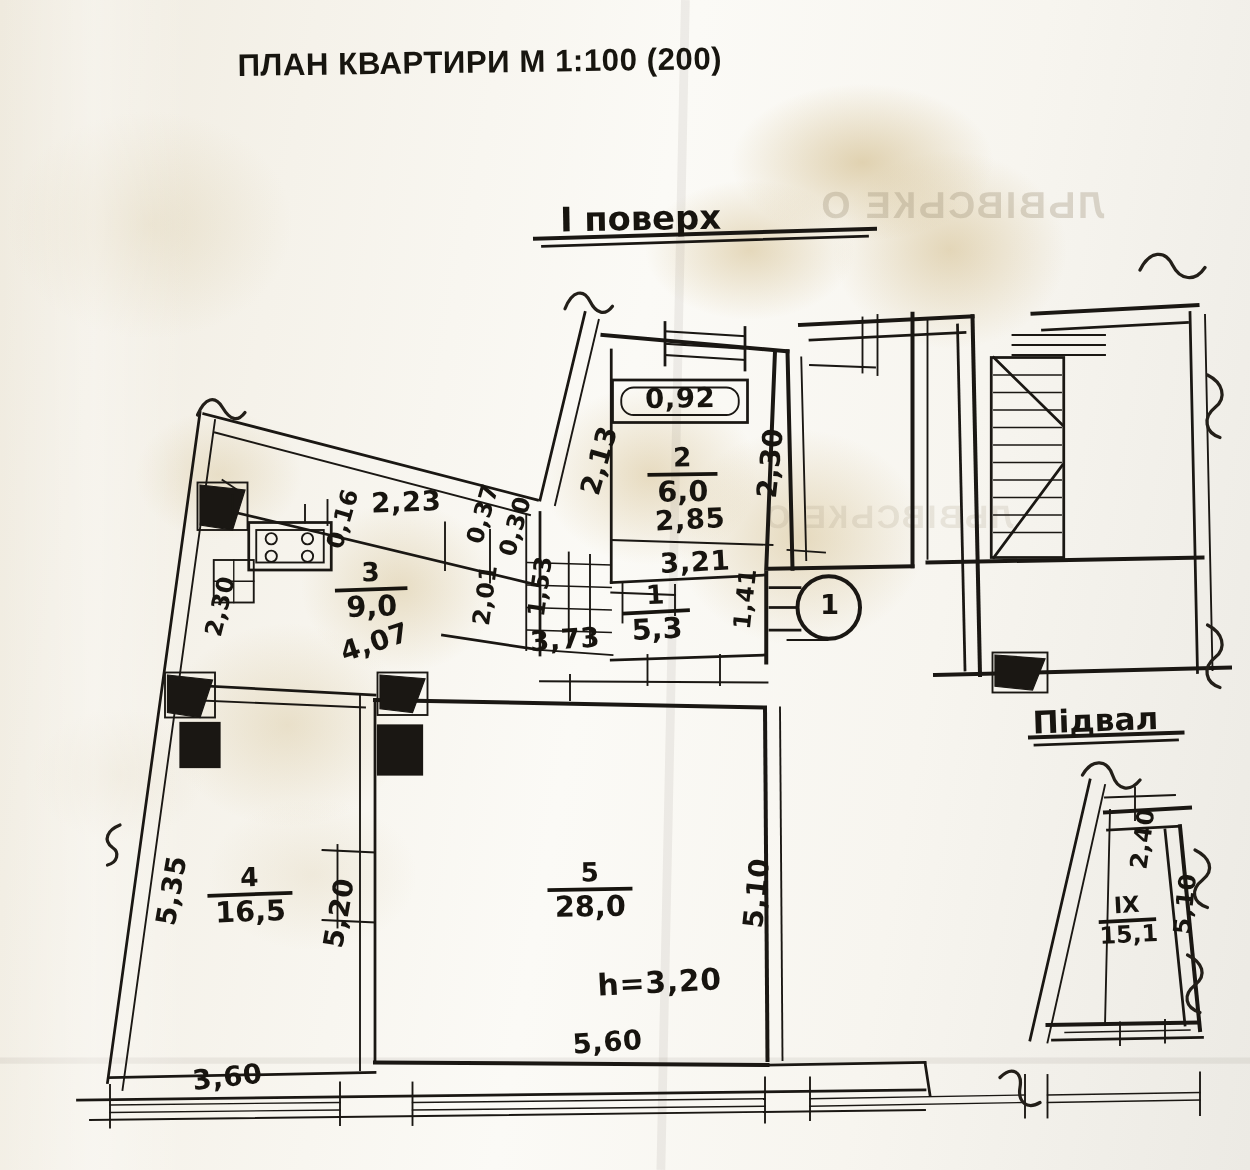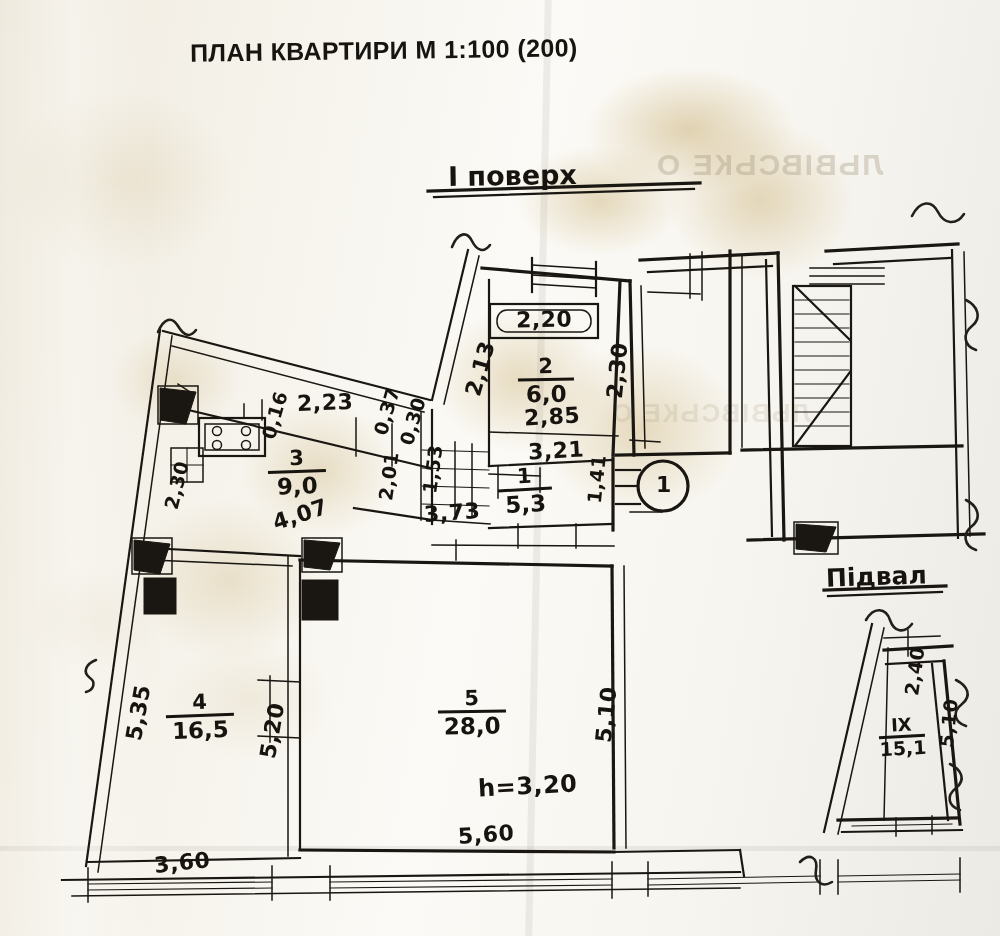--- a/index.html
+++ b/index.html
@@ -347,21 +347,21 @@
     <span class="area">28,0</span>
   </div>
 
   <div class="roomlbl" style="left:879px;top:716px;width:46px;transform:rotate(-3deg);">
     <span class="num" style="font-size:18px;">IX</span>
     <span class="bar"></span>
     <span class="area" style="font-size:19px;">15,1</span>
   </div>
 
   <div class="hw lg" style="left:478px;top:772px;transform:rotate(-3deg);">h=3,20</div>
-  <div class="hw md" style="left:516px;top:307px;transform:rotate(-1deg);">2,20</div>
+  <div class="hw md" style="left:516px;top:307px;transform:rotate(-1deg);">0,92</div>
 
   <div class="hw md" style="left:297px;top:390px;transform:rotate(-2deg);">2,23</div>
   <div class="hw sm" style="left:250px;top:404px;transform:rotate(-74deg);">0,16</div>
   <div class="hw sm" style="left:362px;top:400px;transform:rotate(-74deg);">0,37</div>
   <div class="hw sm" style="left:388px;top:410px;transform:rotate(-74deg);">0,30</div>
   <div class="hw sm" style="left:364px;top:465px;transform:rotate(-82deg);">2,01</div>
   <div class="hw sm" style="left:408px;top:458px;transform:rotate(-82deg);">1,53</div>
   <div class="hw md" style="left:272px;top:502px;transform:rotate(-18deg);">4,07</div>
   <div class="hw sm" style="left:152px;top:474px;transform:rotate(-76deg);">2,30</div>
 

